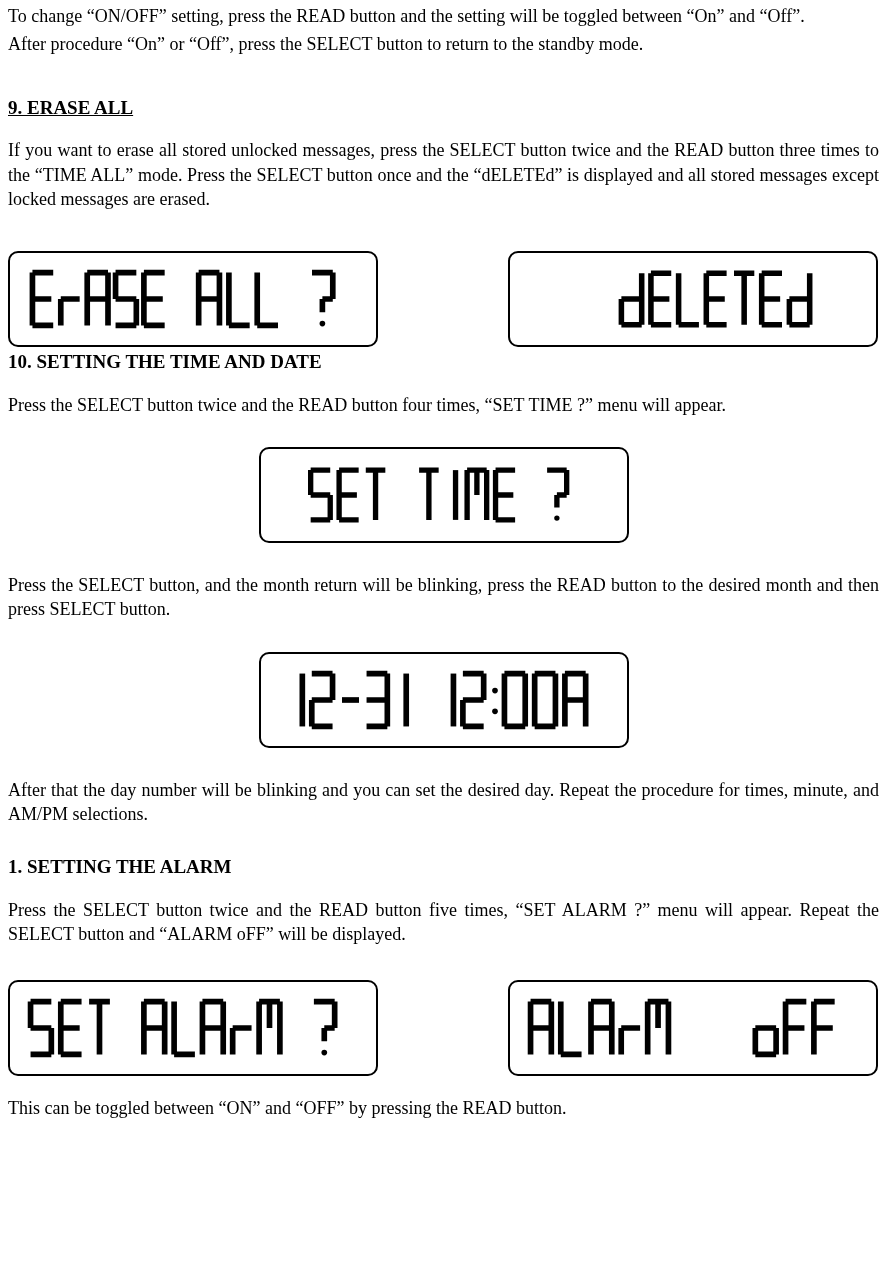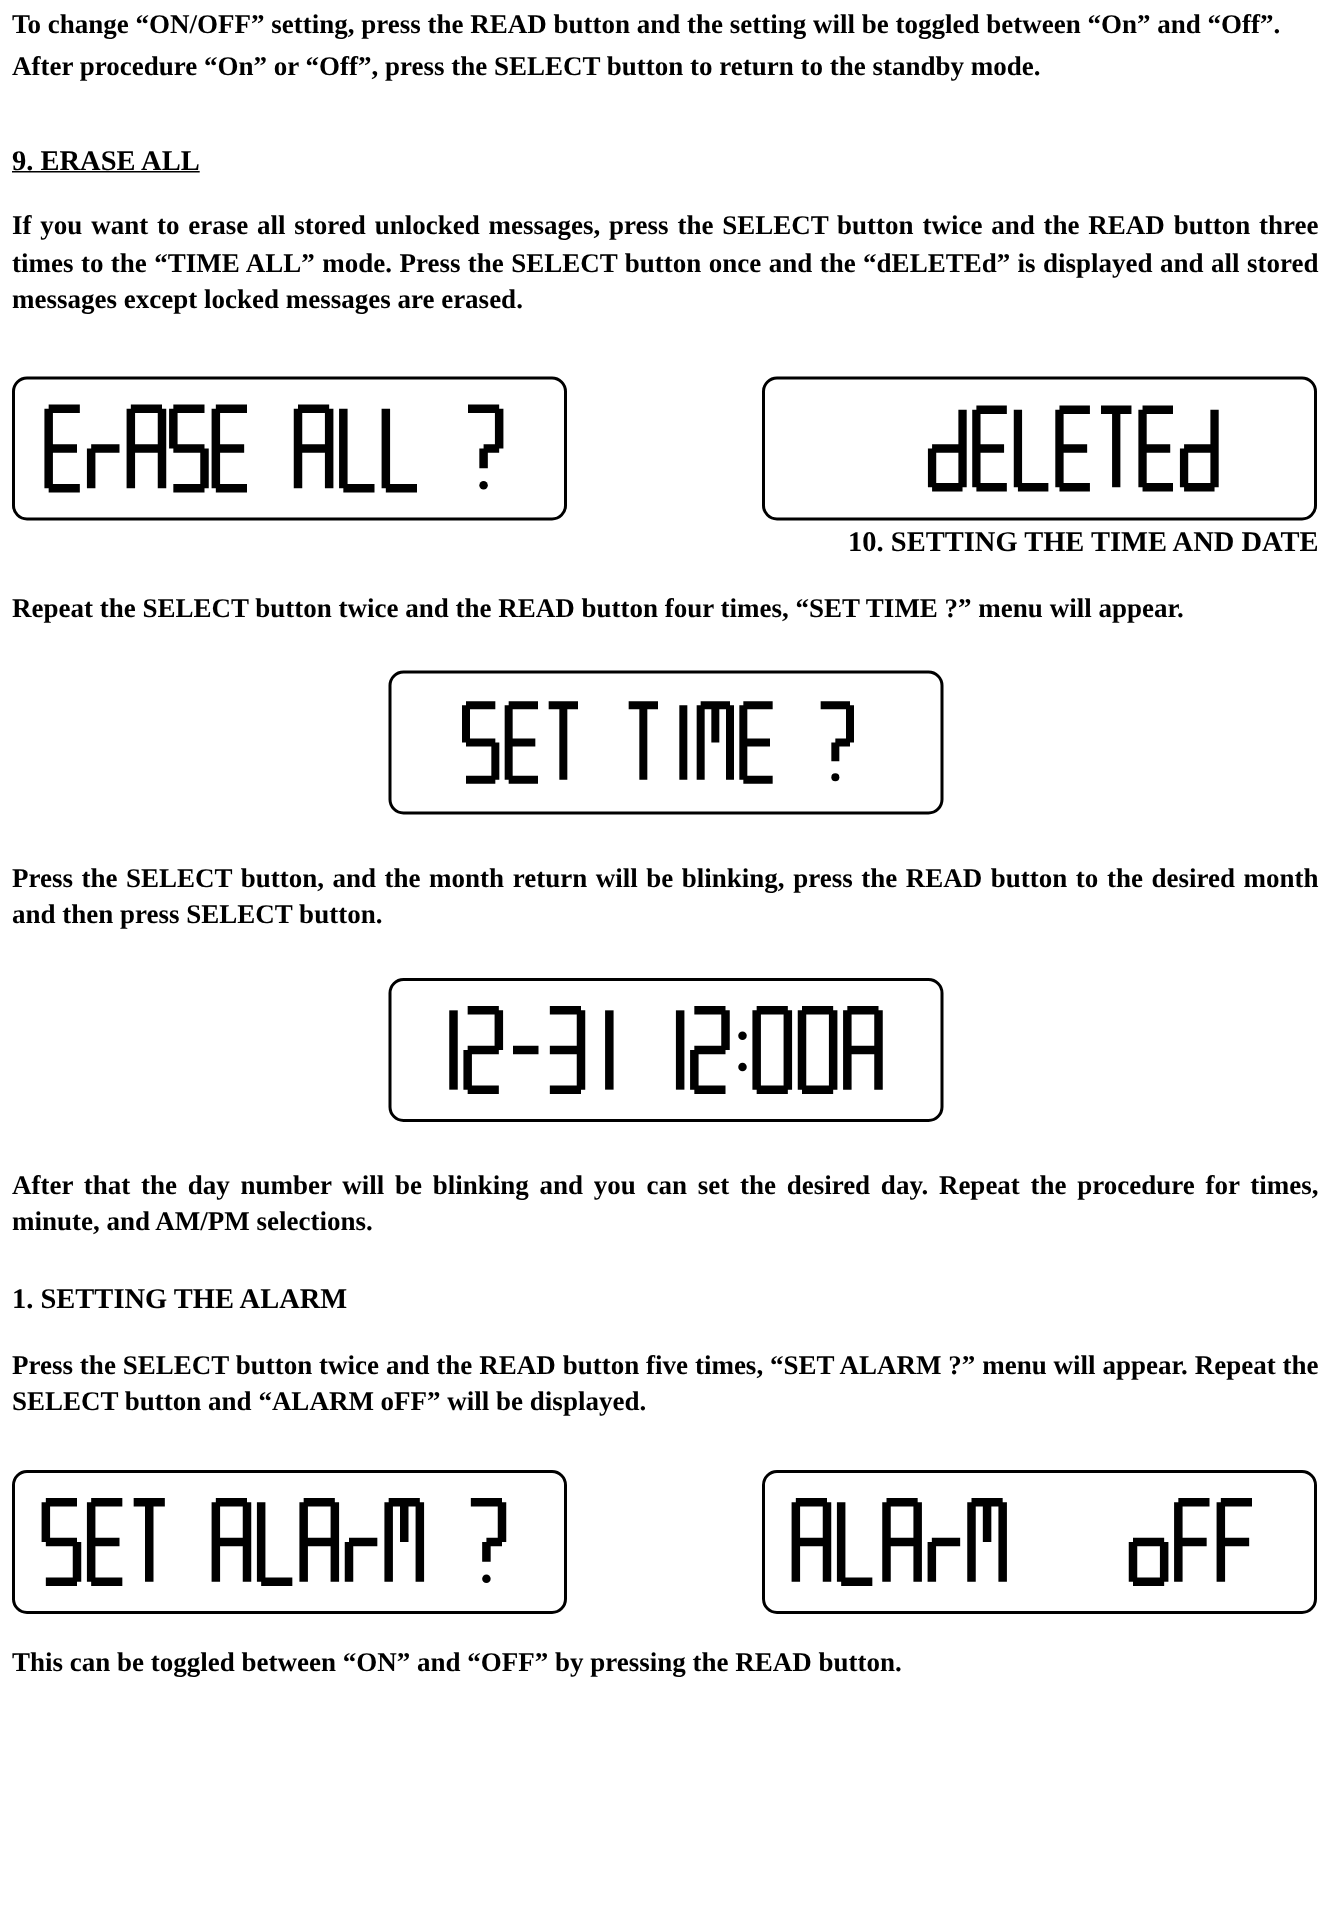--- a/index.html
+++ b/index.html
@@ -5,39 +5,39 @@
   body {
     font-family: "Times New Roman", Times, serif;
     font-size: 18px;
     width: 887px;
     margin: 0;
     padding: 4px 8px;
     box-sizing: border-box;
     color: #000;
     line-height: 1.35;
   }
-  p { margin: 0 0 4px 0; text-align: justify; font-weight: bold; }
+  p { margin: 0 0 4px 0; text-align: justify; }
   h2 { font-size: 19px; font-weight: bold; margin: 28px 0 18px 0; }
   h2.first { margin-top: 38px; text-decoration: underline; }
   .lcd-row { display: flex; gap: 130px; margin: 40px 0 0 0; }
   .lcd-row.center { justify-content: center; margin: 30px 0; }
   .lcd {
     border: 2px solid #000;
     border-radius: 10px;
     width: 370px;
     height: 96px;
     display: flex;
     align-items: center;
     justify-content: center;
     box-sizing: border-box;
     background: #fff;
   }
   .lcd.right { justify-content: flex-end; padding-right: 22px; }
   .lcd svg { display: block; }
-  .tight-after { margin-top: 2px; text-align: right; }
+  .tight-after { margin-top: 2px; }
   .gap-above-sm { margin-top: 20px; }
 </style>
 </head>
 <body>
 
 <p>To change “ON/OFF” setting, press the READ button and the setting will be toggled between “On” and “Off”.</p>
 <p>After procedure “On” or “Off”, press the SELECT button to return to the standby mode.</p>
 
 <h2 class="first">9. ERASE ALL</h2>
 <p>If you want to erase all stored unlocked messages, press the SELECT button twice and the READ button three times to the “TIME ALL” mode. Press the SELECT button once and the “dELETEd” is displayed and all stored messages except locked messages are erased.</p>
@@ -84,21 +84,21 @@
 
         <path d="M160 12h22M160 12v56M160 40h20M160 68h22"></path>
 
         <path d="M212 12v56M190 40h22M190 40v28M190 68h22"></path>
       </g>
     </svg>
   </div>
 </div>
 
 <h2 class="tight-after">10. SETTING THE TIME AND DATE</h2>
-<p>Repeat the SELECT button twice and the READ button four times, “SET TIME ?” menu will appear.</p>
+<p>Press the SELECT button twice and the READ button four times, “SET TIME ?” menu will appear.</p>
 
 <div class="lcd-row center">
   <div class="lcd" title="SET TIME ?">
     <svg viewBox="0 0 360 80" width="320" height="72">
       <g stroke="#000" stroke-width="6" fill="none" stroke-linecap="butt">
 
         <path d="M52 12h-22M30 12v28M30 40h22M52 40v28M52 68h-22"></path>
 
         <path d="M62 12h22M62 12v56M62 40h20M62 68h22"></path>
 

